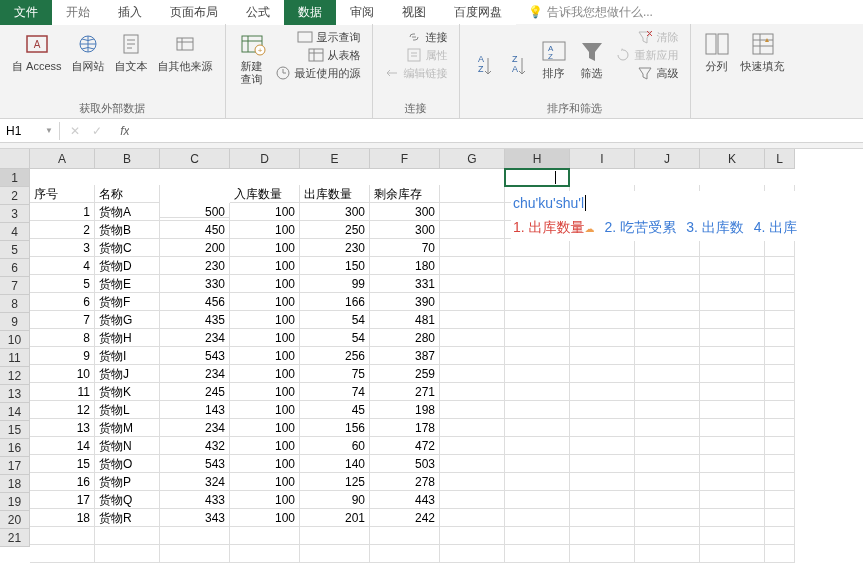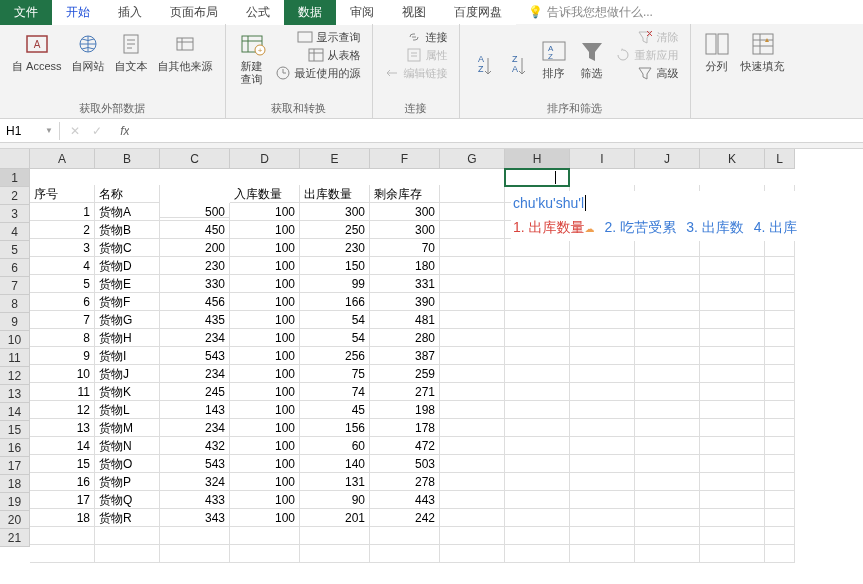--- a/index.html
+++ b/index.html
@@ -64,21 +64,21 @@
 .ime-cand.sel .n { color: #d9443d; }
 .ime-cloud { color: #f0a050; font-size: 10px; }
 </style>
 </head>
 <body>
 
 <div class="menubar">
 
   <div id="menutabs" style="display:flex;">
       <div class="tab" style="background: rgb(33, 115, 70);">文件</div>
-      <div class="tab dim" style="background: rgb(255, 255, 255); color: #1d4ed8;">开始</div>
+      <div class="tab dim" style="background: rgb(255, 255, 255); color: #737373;">开始</div>
       <div class="tab dim" style="background: rgb(255, 255, 255); color: rgb(68, 68, 68);">插入</div>
       <div class="tab dim" style="background: rgb(255, 255, 255); color: rgb(68, 68, 68);">页面布局</div>
       <div class="tab dim" style="background: rgb(255, 255, 255); color: rgb(68, 68, 68);">公式</div>
       <div class="tab active">数据</div>
       <div class="tab dim" style="background: rgb(255, 255, 255); color: rgb(68, 68, 68);">审阅</div>
       <div class="tab dim" style="background: rgb(255, 255, 255); color: rgb(68, 68, 68);">视图</div>
       <div class="tab dim" style="background: rgb(255, 255, 255); color: rgb(68, 68, 68);">百度网盘</div>
     </div>
   <div class="tell">
     <span>💡</span>
@@ -165,21 +165,20 @@
             <span class="ico">
               <svg width="16" height="16">
                 <circle cx="8" cy="8" r="6" fill="none" stroke="#888"></circle>
                 <path d="M8,4 V8 H11" stroke="#888" fill="none"></path>
               </svg>
             </span>
             <span class="lbl">最近使用的源</span>
           </div>
       </div>
     </div>
-    <div class="group-label">获取和转换</div>
   </div>
 
   <div class="group">
     <div class="group-items">
       <div class="vstack">
         <div class="rbtn small">
             <span class="ico">
               <svg width="16" height="16">
                 <path d="M4,8 A3,3 0 0 1 7,5 H9 M12,8 A3,3 0 0 1 9,11 H7 M6,8 H10" stroke="#888" fill="none"></path>
               </svg>
@@ -581,21 +580,21 @@
         <div class="cell" style="width: 65px;"></div>
         <div class="cell" style="width: 65px;"></div>
         <div class="cell" style="width: 65px;"></div>
         <div class="cell" style="width: 30px;"></div>
       </div>
       <div class="row">
         <div class="cell num" style="width: 65px;">16</div>
         <div class="cell txt" style="width: 65px;">货物P</div>
         <div class="cell num" style="width: 70px;">324</div>
         <div class="cell num" style="width: 70px;">100</div>
-        <div class="cell num" style="width: 70px;">131</div>
+        <div class="cell num" style="width: 70px;">125</div>
         <div class="cell num" style="width: 70px;">278</div>
         <div class="cell" style="width: 65px;"></div>
         <div class="cell" style="width: 65px;"></div>
         <div class="cell" style="width: 65px;"></div>
         <div class="cell" style="width: 65px;"></div>
         <div class="cell" style="width: 65px;"></div>
         <div class="cell" style="width: 30px;"></div>
       </div>
       <div class="row">
         <div class="cell num" style="width: 65px;">17</div>

